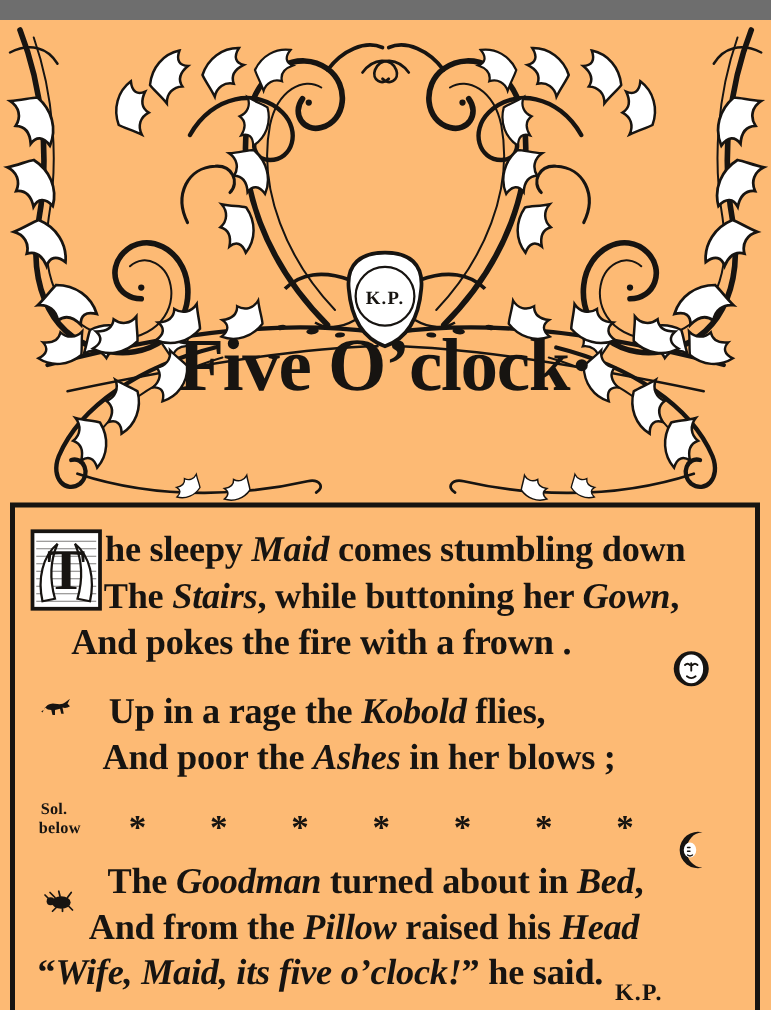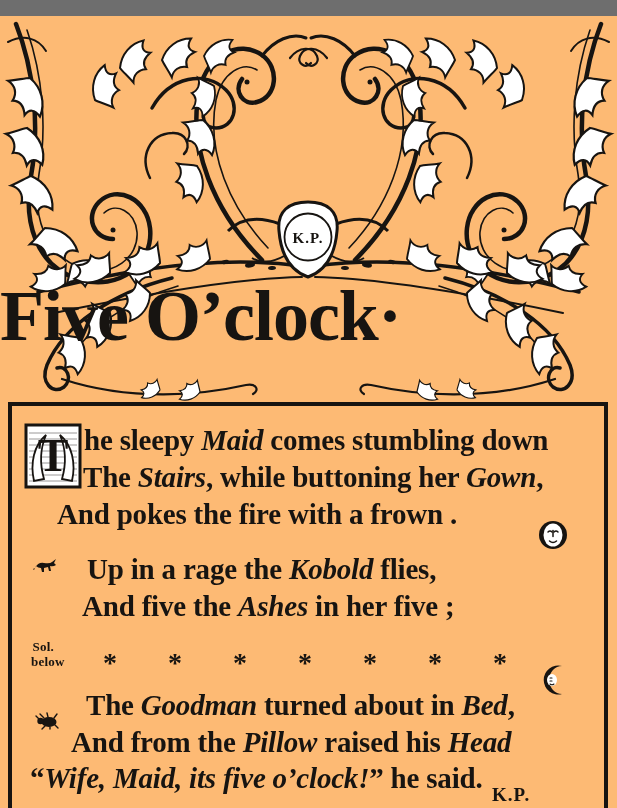--- a/index.html
+++ b/index.html
@@ -4,22 +4,22 @@
 <style>
   html,body { margin:0; padding:0; background:#6e6e6e; }
   .page {
     position:relative; width:617px; height:808px; margin:16px auto;
     background:#fdba74; color:#171411; overflow:hidden;
     font-family:"Liberation Serif", serif;
   }
   svg { display:block; }
   .ornament { position:absolute; left:0; top:0; pointer-events:none; }
   .title {
-    position:absolute; left:0; top:264px; width:100%;
-    font-size:72px; font-weight:700; line-height:1;
+    position:absolute; left:0; top:246px; width:100%;
+    text-align:center; font-size:60px; font-weight:700; line-height:1;
     letter-spacing:-1px; white-space:nowrap;
   }
   .poem-box {
     position:absolute; left:8px; top:386px; width:592px; height:406px;
     border:4px solid #171411; box-sizing:content-box;
   }
   .dropcap { position:absolute; left:24px; top:407px; }
   .pline {
     position:absolute; white-space:nowrap; font-size:29px; font-weight:700;
     line-height:1.12; letter-spacing:-0.2px;
@@ -141,21 +141,21 @@
     </g>
     <path d="M10,58 C6,40 10,22 22,12 C16,26 16,42 20,56 Z" fill="#ffffff" stroke="#171411" stroke-width="1.8"></path>
     <path d="M48,58 C52,40 48,22 36,12 C42,26 42,42 38,56 Z" fill="#ffffff" stroke="#171411" stroke-width="1.8"></path>
     <text x="29" y="48" text-anchor="middle" font-family="Liberation Serif, serif" font-size="46" font-weight="700" fill="#171411">T</text>
   </svg>
 
   <div class="pline l1"><span>The </span><span class="it">Stairs</span><span>, while buttoning her </span><span class="it">Gown</span><span>,</span></div>
   <div class="pline l0"><span>he sleepy </span><span class="it">Maid</span><span> comes stumbling down</span></div>
   <div class="pline l3"><span>Up in a rage the </span><span class="it">Kobold</span><span> flies,</span></div>
   <div class="pline l2"><span>And pokes the fire with a frown .</span></div>
-  <div class="pline l4"><span>And five the </span><span class="it">Ashes</span><span> in her five ;</span></div>
+  <div class="pline l4"><span>And poor the </span><span class="it">Ashes</span><span> in her blows ;</span></div>
   <div class="pline l6"><span>The </span><span class="it">Goodman</span><span> turned about in </span><span class="it">Bed</span><span>,</span></div>
   <div class="pline l7"><span>And from the </span><span class="it">Pillow</span><span> raised his </span><span class="it">Head</span></div>
   <div class="pline l8"><span>“</span><span class="it">Wife, Maid, its five o’clock!</span><span>” he said.</span></div>
 
   <div class="margin-note">
     <div>Sol.</div>
     <div class="l2n">below</div>
   </div>
 
   <div class="asts">

